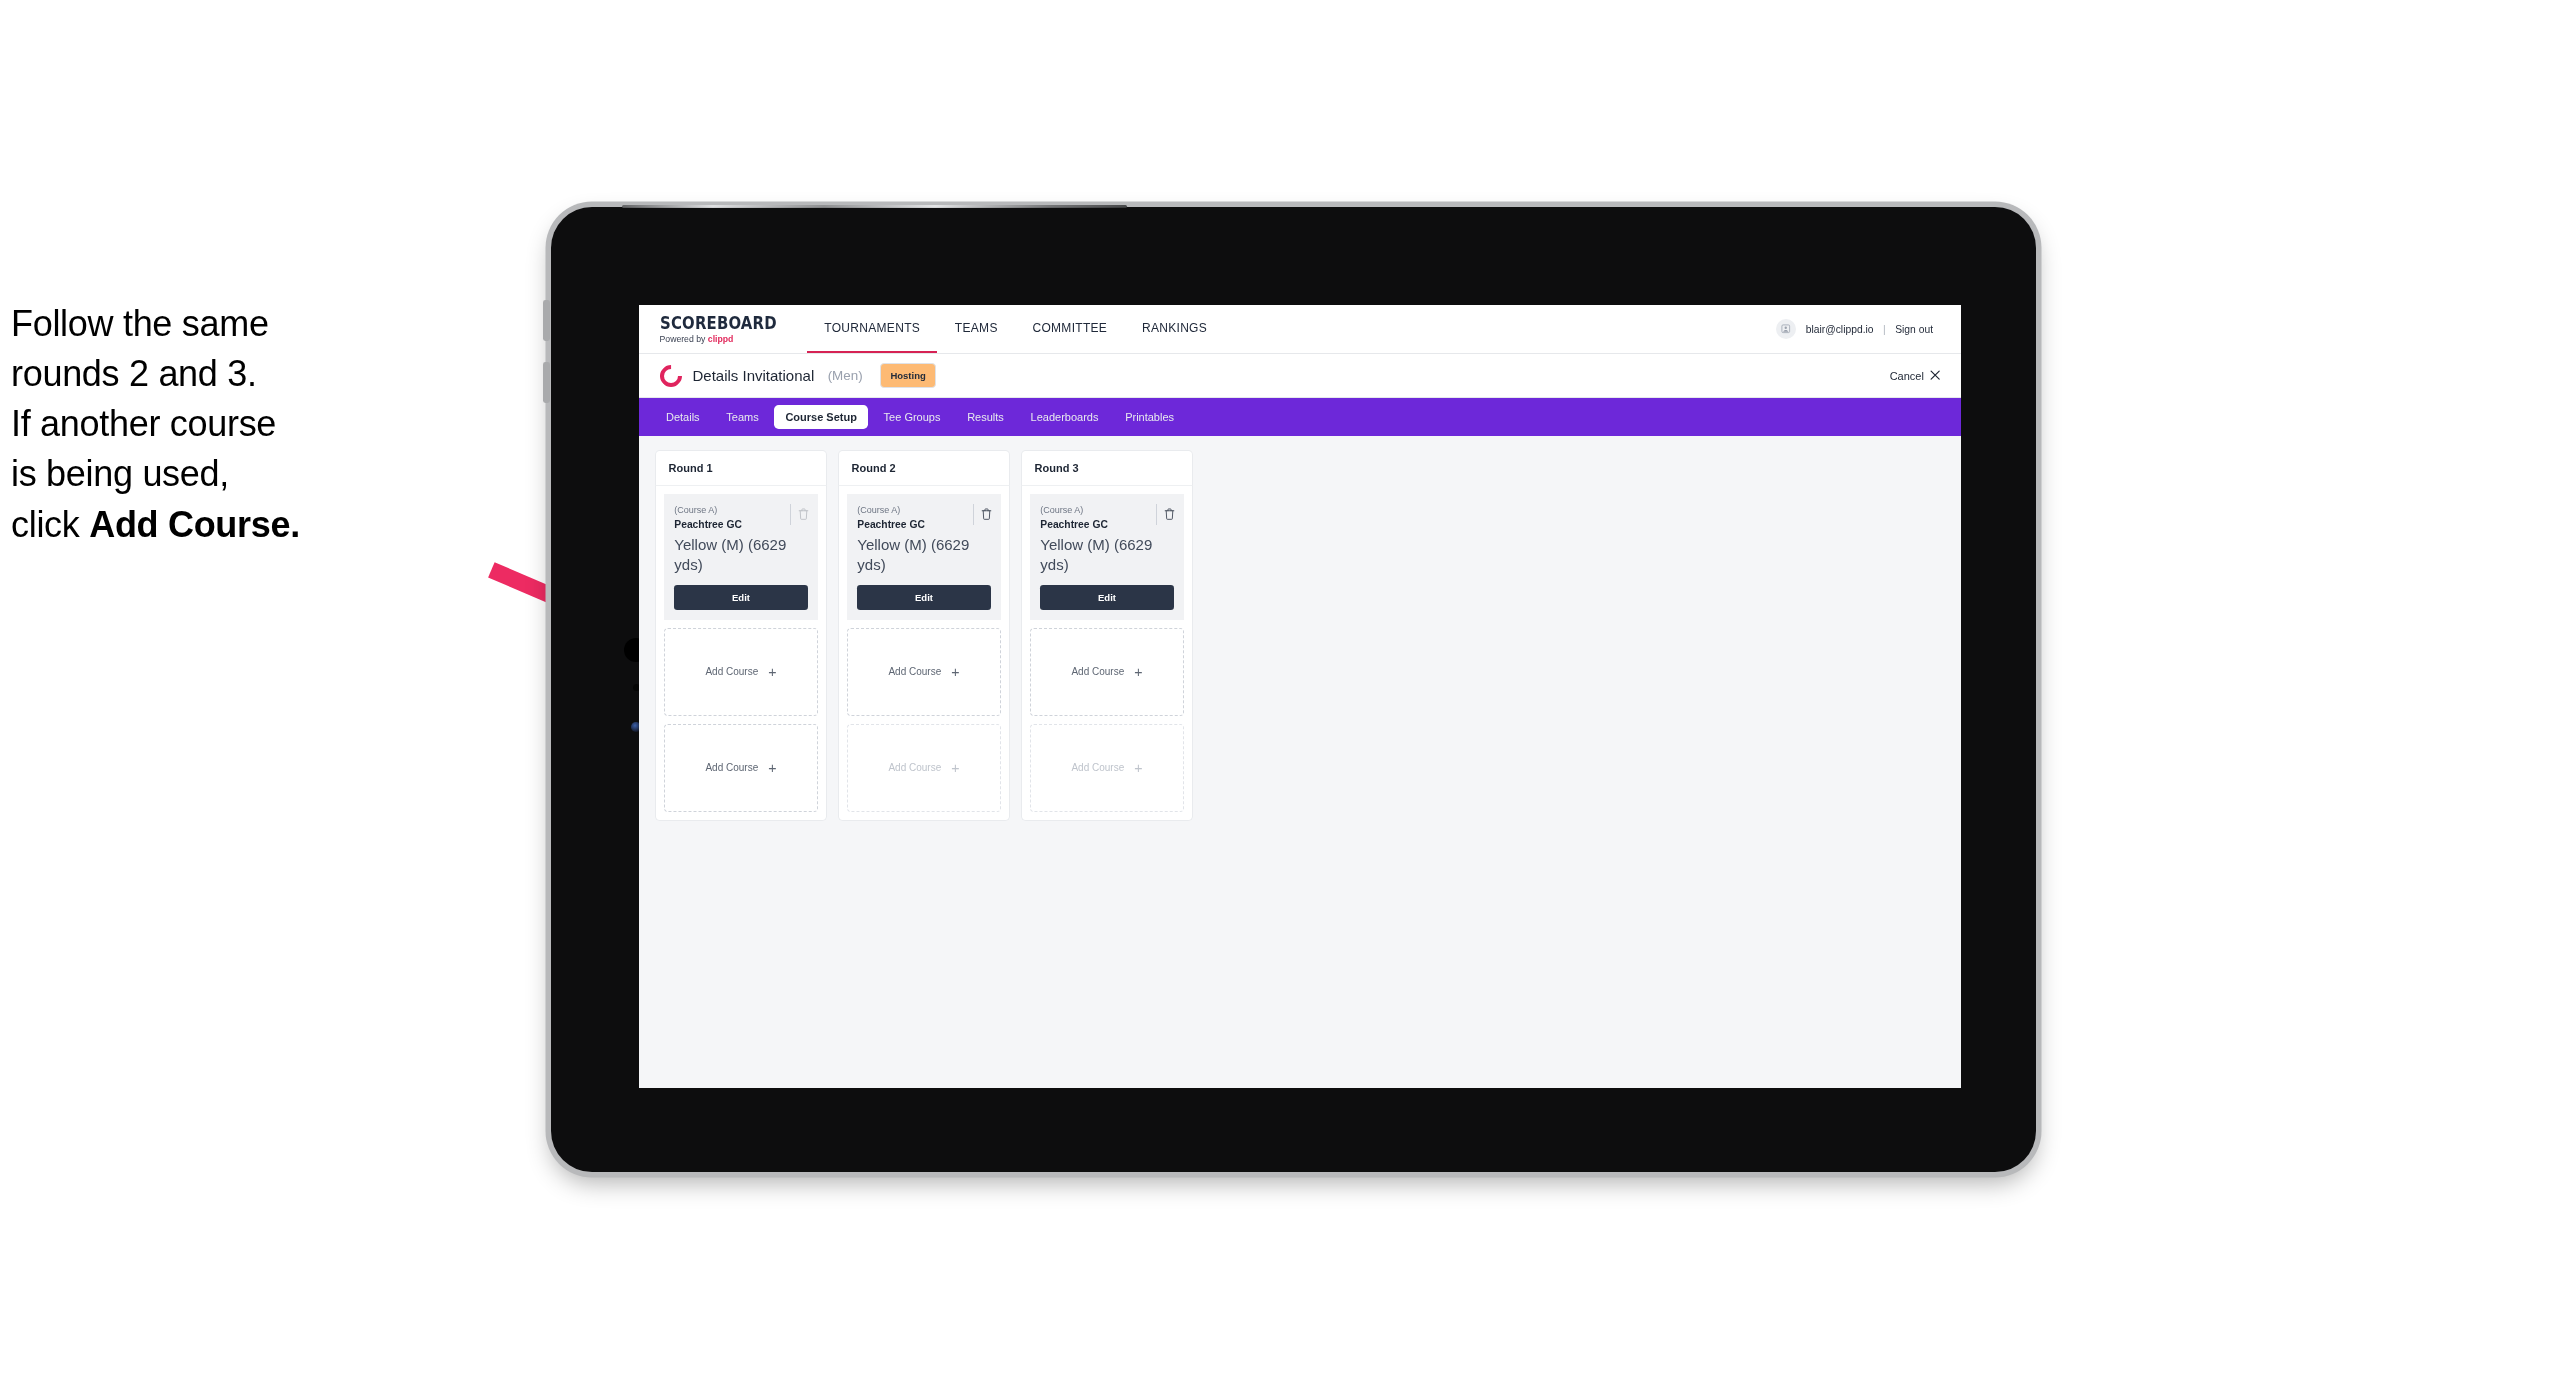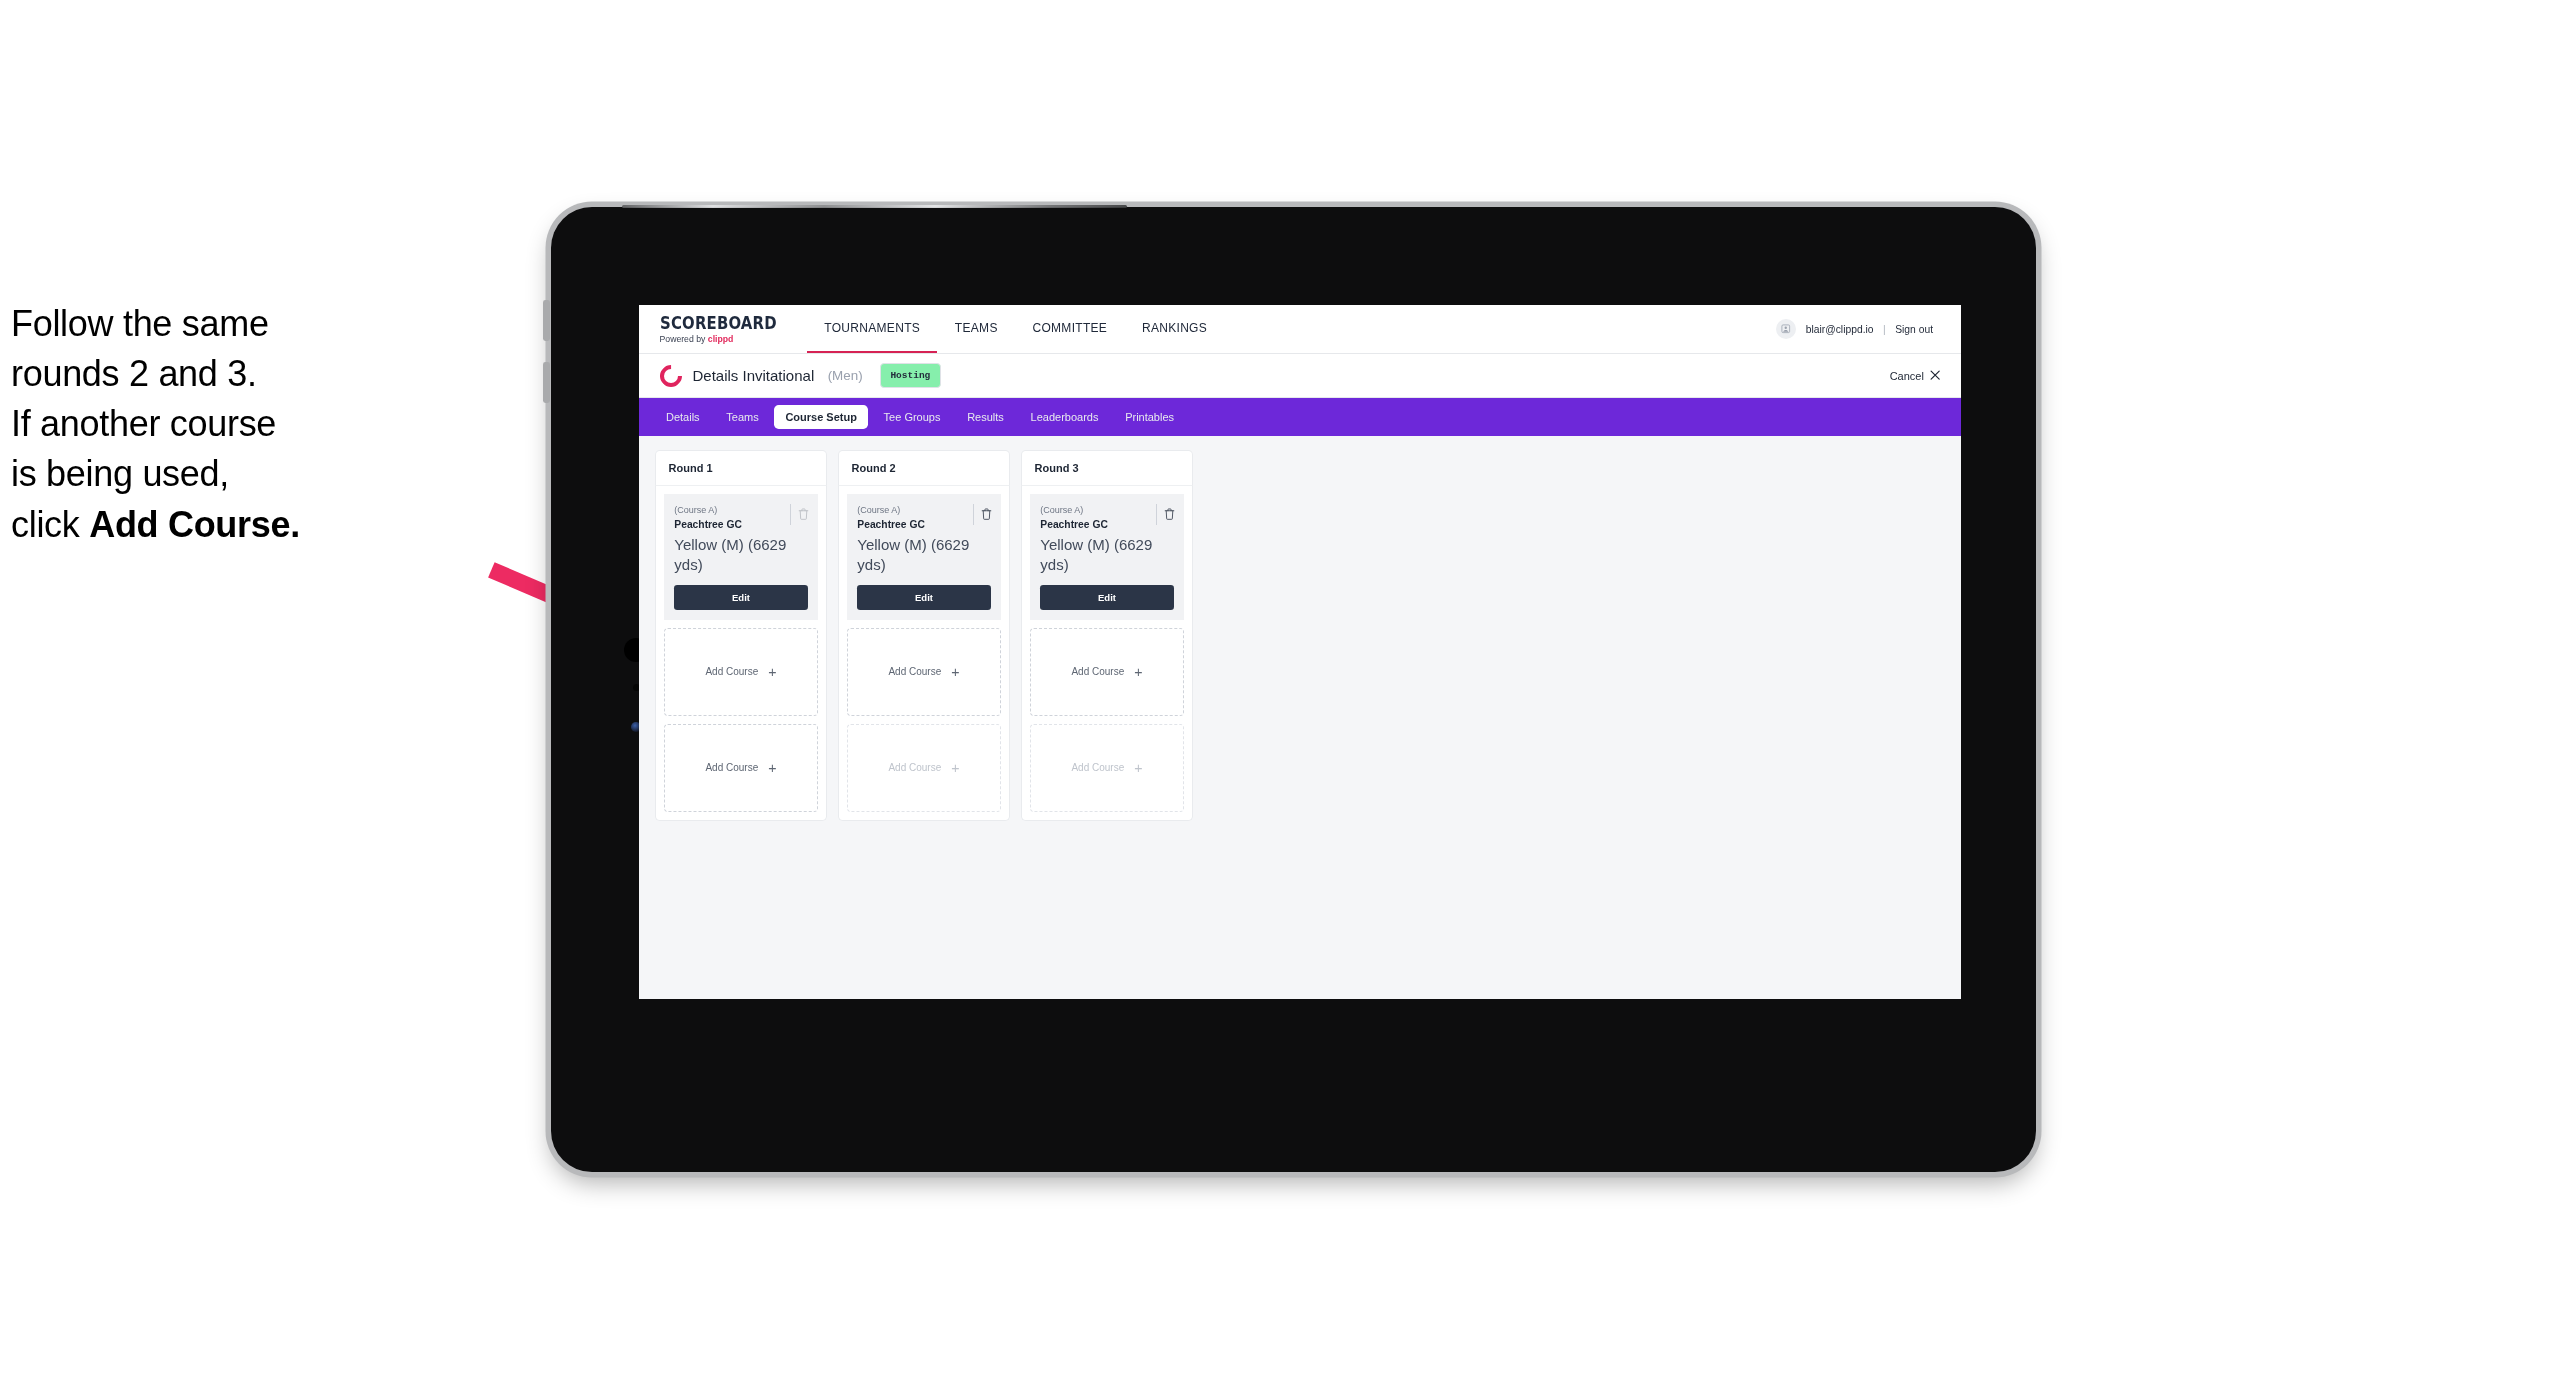--- a/index.html
+++ b/index.html
@@ -45,21 +45,21 @@
   #btn-b { top: 155px; height: 41px; }
   .lens { position: absolute; border-radius: 50%; }
   #lens-main { left: 73px; top: 431px; width: 24px; height: 24px; background: #000; }
   #lens-small { left: 82px; top: 477px; width: 7.1px; height: 7.1px; background: #050505; }
   #lens-led { left: 80px; top: 515px; width: 9.5px; height: 9.5px;
               background: radial-gradient(circle at 40% 35%, #3b5fa8, #141a2c 70%); }
 
   
   #viewport {
     position: absolute; left: 88px; top: 98px;
-    width: 1322px; height: 694px;
+    width: 1322px; height: 783px;
     background: #f5f6f8; overflow: hidden;
   }
 
   
   #topnav {
     height: 49px; background: #ffffff;
     display: flex; align-items: stretch;
     border-bottom: 0.8px solid #e6e8eb;
   }
   #brand {
@@ -102,21 +102,21 @@
     width: 22px; height: 22px; border-radius: 50%;
     border: 4.7px solid #e0245e;
     border-right-color: transparent;
     transform: rotate(-45deg);
   }
   #tour-title { font-size: 15px; color: #1d2533; }
   #tour-gender { font-size: 13.4px; color: #9aa1ae; margin-left: 2.4px; }
   #hosting-badge {
     margin-left: 6.3px; font-size: 9.5px; font-weight: 700; color: #232c3b;
     border: 0.8px solid #dfe2e7; border-radius: 4px;
-    padding: 6.3px 9.5px; background: #86efac; font-family: Liberation Mono, monospace;
+    padding: 6.3px 9.5px; background: #fdba74;
   }
   #cancel-btn {
     margin-left: auto; display: flex; align-items: center; gap: 6.3px;
     font-size: 11px; color: #1d2533; cursor: pointer;
   }
 
   
   #subtabs {
     height: 38px; background: #6d28d9;
     display: flex; align-items: center; padding: 0 16px; gap: 4.7px;

